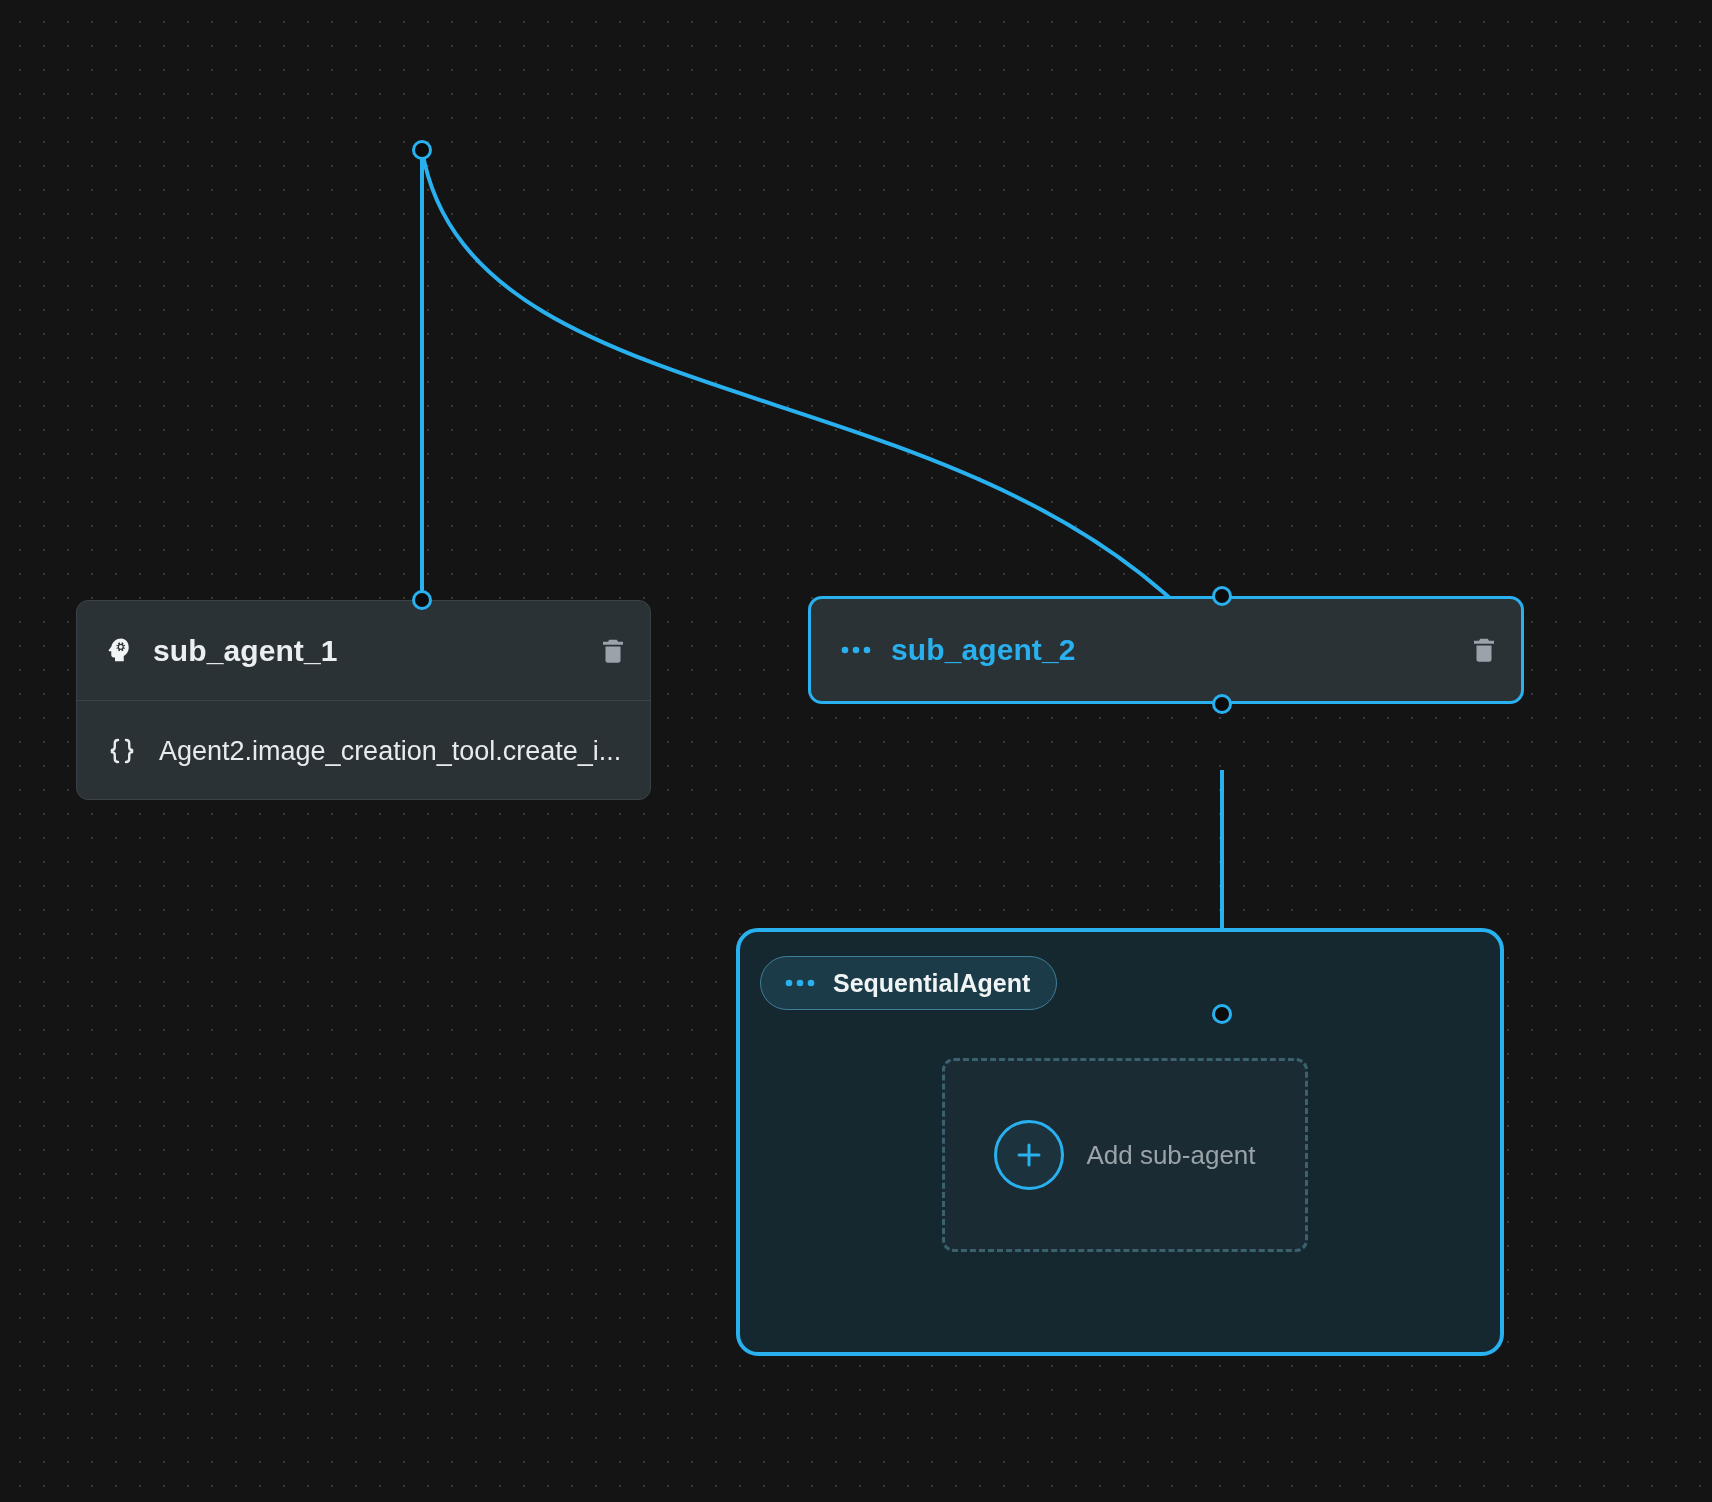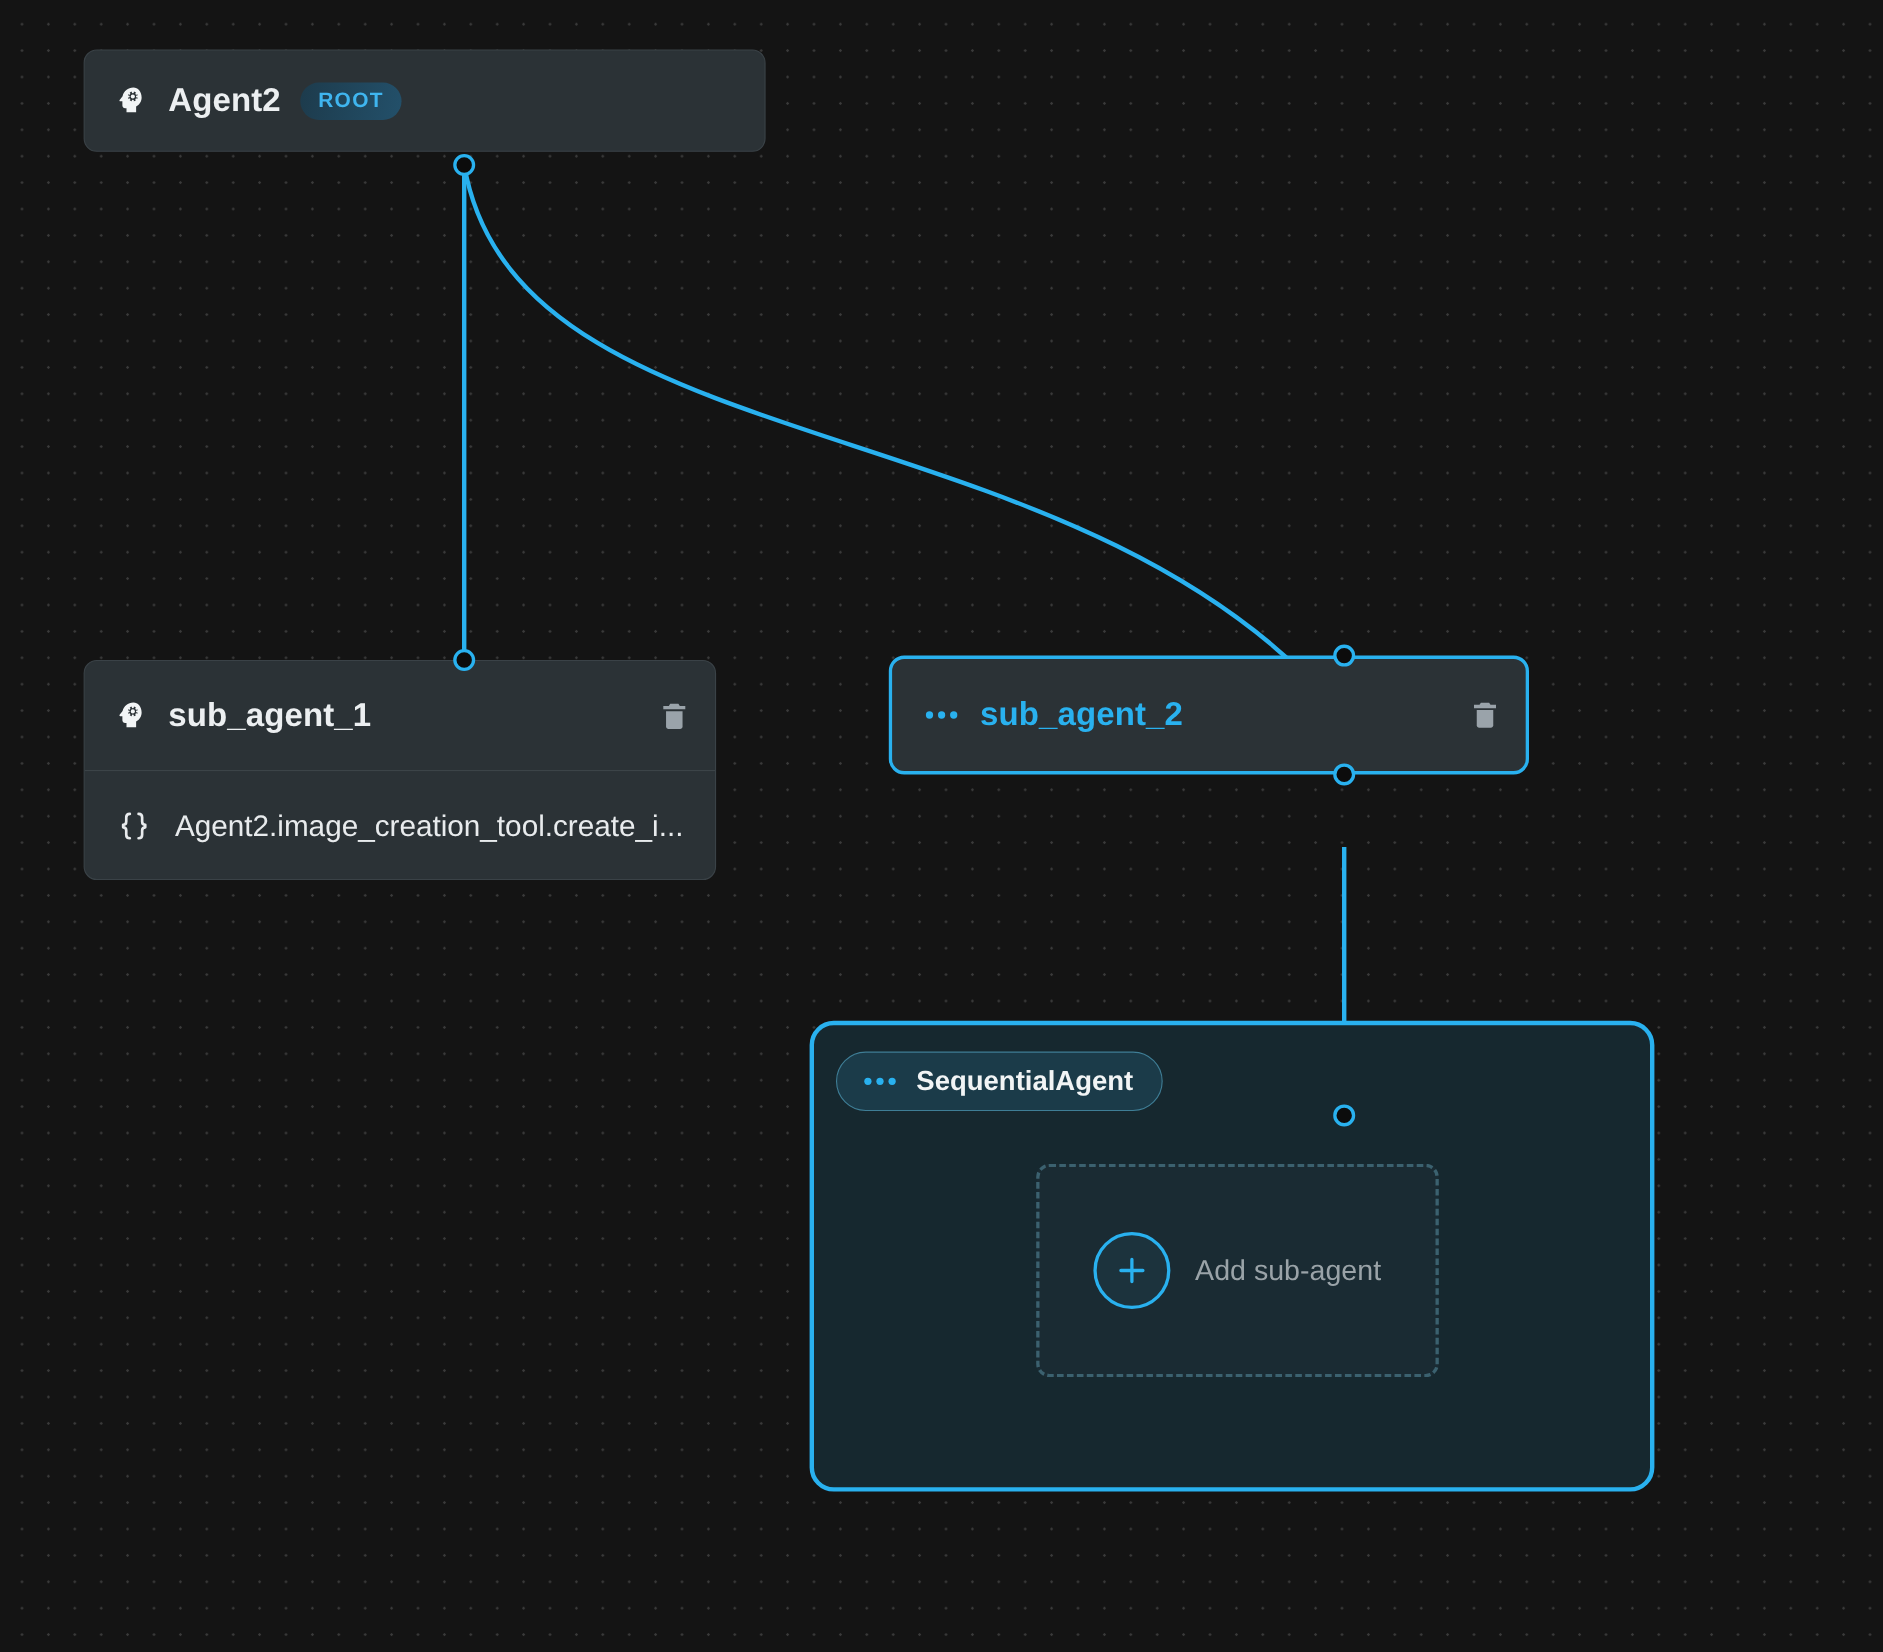--- a/index.html
+++ b/index.html
@@ -113,21 +113,21 @@
     font-size: 27px;
     color: #e8ebed;
     white-space: nowrap;
     overflow: hidden;
     text-overflow: ellipsis;
   }
 
   
   #node-sub2 {
     left: 808px; top: 596px;
-    width: 582px; height: 108px;
+    width: 716px; height: 108px;
     border: 3px solid #29b1ef;
     border-radius: 14px;
     background: #2b3236;
   }
   #node-sub2 .node-header { padding: 0 22px 0 30px; gap: 20px; }
   .title-selected { color: #29b1ef !important; }
 
   
   #node-seq {
     position: absolute;
@@ -203,41 +203,20 @@
 
   <svg id="edges" viewBox="0 0 1712 1502" xmlns="http://www.w3.org/2000/svg">
 
     <path d="M 422 150 L 422 652" fill="none" stroke="#29b1ef" stroke-width="4"></path>
 
     <path d="M 422 150 C 470 430 980 360 1222 652" fill="none" stroke="#29b1ef" stroke-width="4"></path>
 
     <path d="M 1222 770 L 1222 1012" fill="none" stroke="#29b1ef" stroke-width="4"></path>
   </svg>
 
-  <div class="node" id="node-agent2">
-    <div class="node-header">
-      <svg class="icon-psych" viewBox="0 0 24 24">
-        <path fill="#f2f5f6" d="M13 2.05c-3.9 0-7.1 2.7-7.85 6.3L3 11.1c-.3.4-.05 1 .45 1H5v3c0 1.1.9 2 2 2h1v3h7v-4.2c2.4-1.2 4-3.7 4-6.55C19 4.9 16.3 2.05 13 2.05z"></path>
-        <circle cx="12.6" cy="8.6" r="3.6" fill="#2b3236"></circle>
-        <circle cx="12.6" cy="8.6" r="1.5" fill="#f2f5f6"></circle>
-        <g fill="#f2f5f6">
-          <rect x="11.9" y="4.2" width="1.4" height="2.1" rx=".6"></rect>
-          <rect x="11.9" y="10.9" width="1.4" height="2.1" rx=".6"></rect>
-          <rect x="8.2" y="7.9" width="2.1" height="1.4" rx=".6"></rect>
-          <rect x="14.9" y="7.9" width="2.1" height="1.4" rx=".6"></rect>
-          <rect x="9.1" y="5.3" width="1.4" height="2.1" rx=".6" transform="rotate(-45 9.8 6.35)"></rect>
-          <rect x="14.7" y="9.9" width="1.4" height="2.1" rx=".6" transform="rotate(-45 15.4 10.95)"></rect>
-          <rect x="14.7" y="5.3" width="1.4" height="2.1" rx=".6" transform="rotate(45 15.4 6.35)"></rect>
-          <rect x="9.1" y="9.9" width="1.4" height="2.1" rx=".6" transform="rotate(45 9.8 10.95)"></rect>
-        </g>
-      </svg>
-      <span class="node-title">Agent2</span>
-      <span class="badge-root">ROOT</span>
-    </div>
-  </div>
 
   <div class="port" style="left:412px; top:140px;"></div>
 
   <div class="node" id="node-sub1">
     <div class="node-header">
       <svg class="icon-psych" viewBox="0 0 24 24">
         <path fill="#f2f5f6" d="M13 2.05c-3.9 0-7.1 2.7-7.85 6.3L3 11.1c-.3.4-.05 1 .45 1H5v3c0 1.1.9 2 2 2h1v3h7v-4.2c2.4-1.2 4-3.7 4-6.55C19 4.9 16.3 2.05 13 2.05z"></path>
         <circle cx="12.6" cy="8.6" r="3.6" fill="#2b3236"></circle>
         <circle cx="12.6" cy="8.6" r="1.5" fill="#f2f5f6"></circle>
         <g fill="#f2f5f6">

